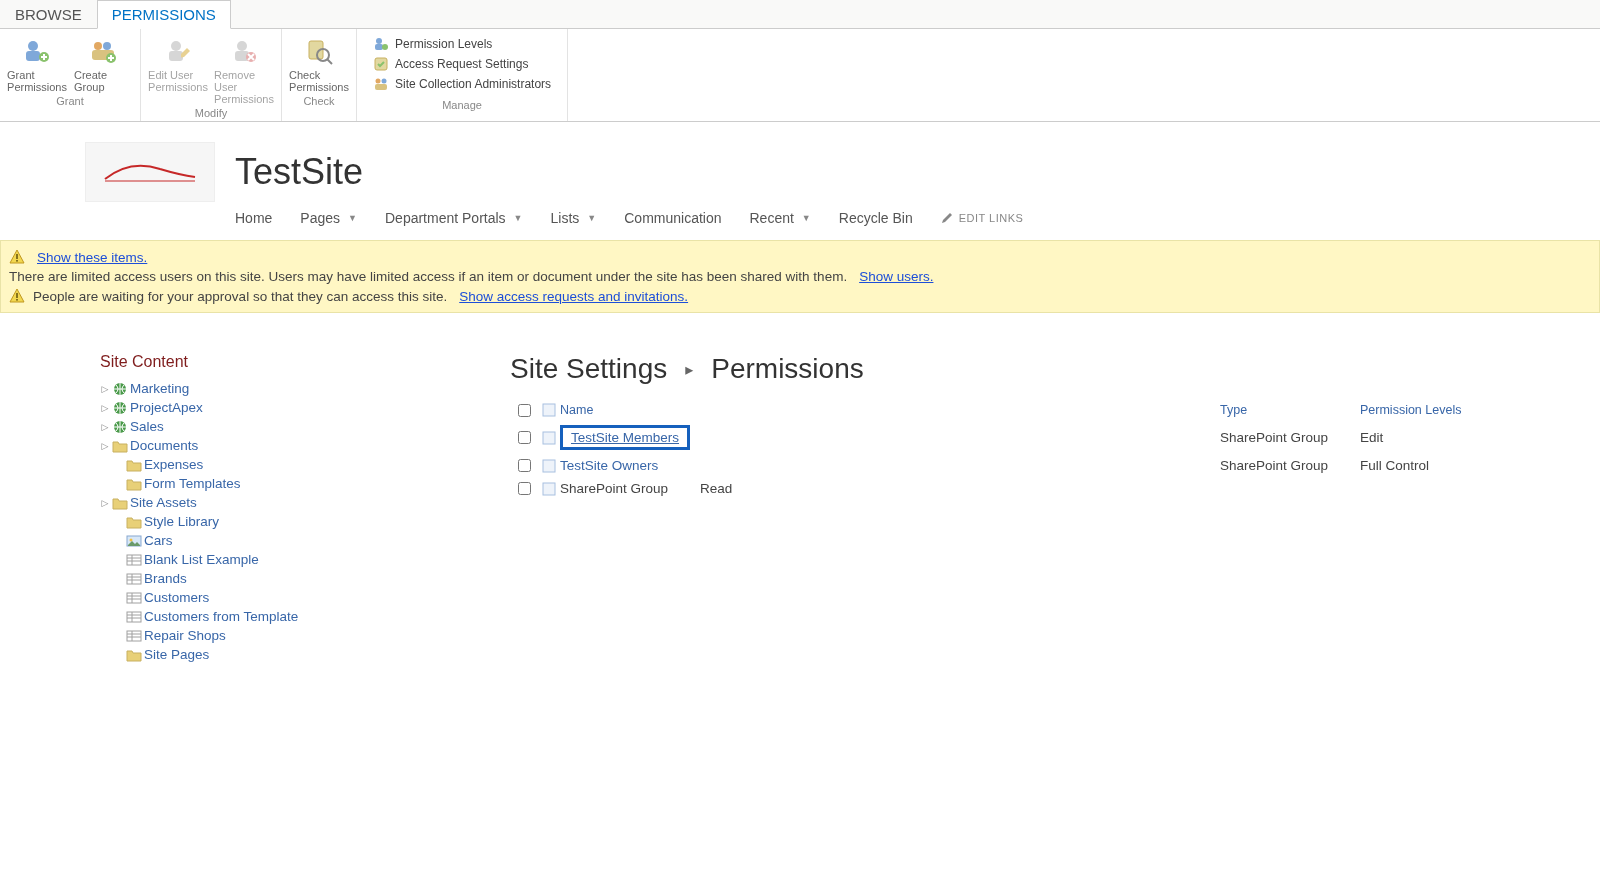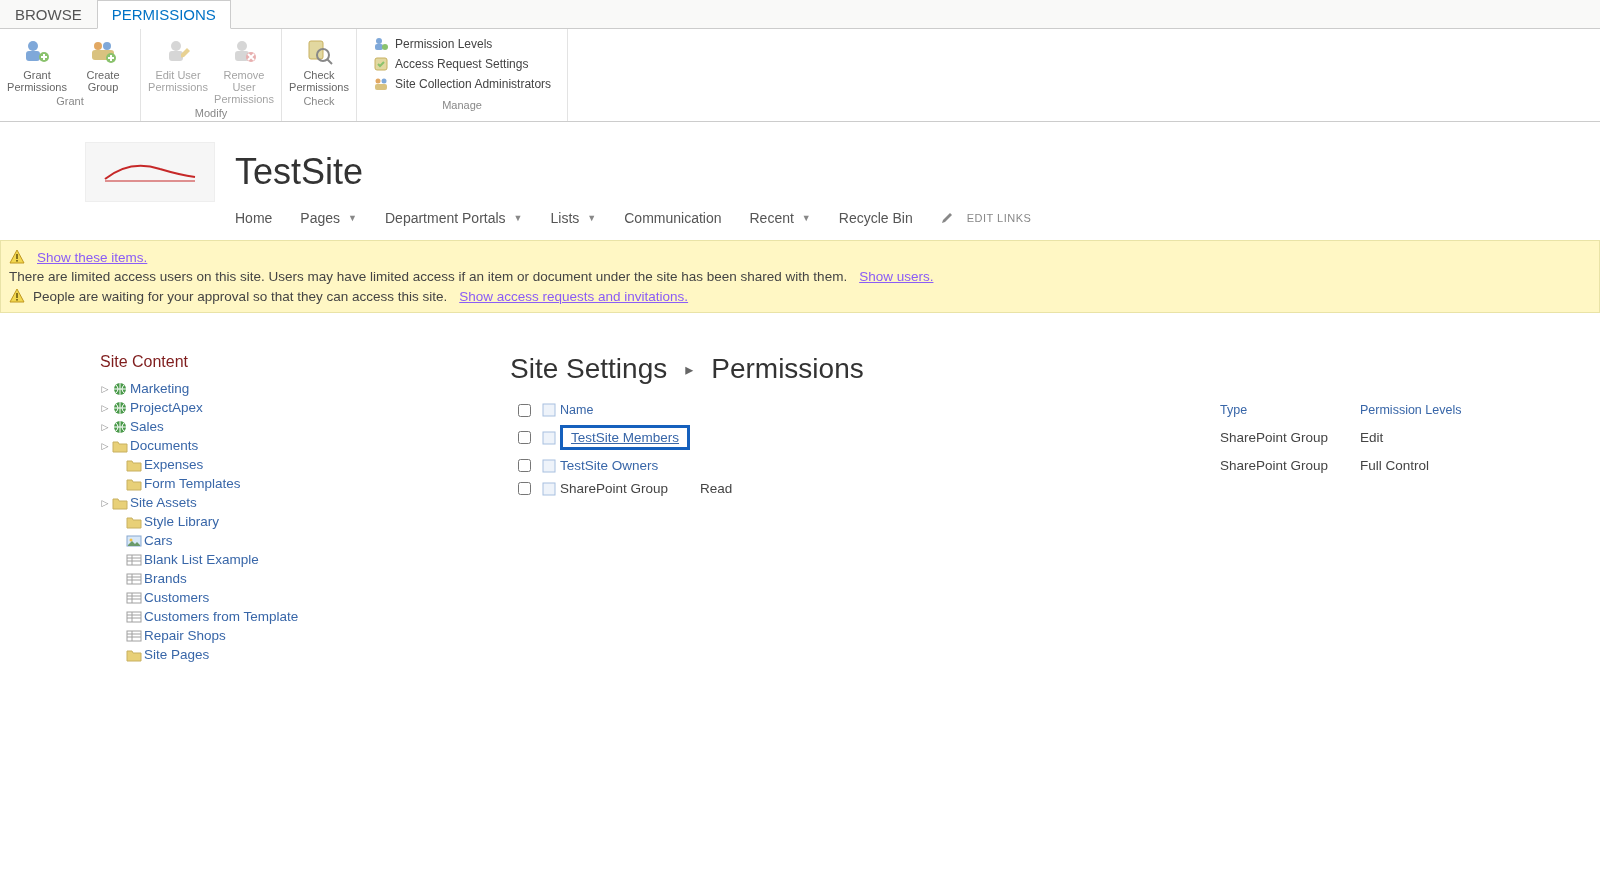--- a/index.html
+++ b/index.html
@@ -7,41 +7,41 @@
 
   
   .top-tabs { display: flex; border-bottom: 1px solid #ccc; background: #f9f9f8; }
   .top-tab { padding: 5px 14px 4px; font-size: 15px; color: #555; cursor: pointer; border: 1px solid transparent; }
   .top-tab.active { background: #fff; border: 1px solid #ccc; border-bottom: 1px solid #fff; color: #0072c6; margin-bottom: -1px; }
 
   
   .ribbon { display: flex; border-bottom: 1px solid #ccc; background: #fff; }
   .ribbon-group { border-right: 1px solid #e3e3e3; padding: 2px 8px 0; display: flex; flex-direction: column; align-items: center; }
   .ribbon-buttons { display: flex; gap: 8px; }
-  .ribbon-btn { display: flex; flex-direction: column; align-items: center; width: 58px; padding-top: 4px; cursor: pointer; font-size: 11px; color: #666; text-align: center; line-height: 1.1; }
+  .ribbon-btn { display: flex; flex-direction: column; align-items: center; width: 58px; padding-top: 4px; cursor: pointer; font-size: 11px; color: #666; text-align: left; line-height: 1.1; }
   .ribbon-btn .icon { width: 32px; height: 32px; margin-bottom: 2px; display: flex; align-items: center; justify-content: center; }
   .ribbon-group-label { font-size: 11px; color: #888; margin-top: 2px; margin-bottom: 2px; text-align: center; width: 100%; }
   .ribbon-links { display: flex; flex-direction: column; gap: 2px; padding: 4px 8px; }
   .ribbon-link { display: flex; align-items: center; gap: 6px; font-size: 12px; color: #444; cursor: pointer; padding: 1px 0; }
   .ribbon-link .mini-icon { width: 16px; height: 16px; display:flex; align-items:center; justify-content:center;}
 
   
   .site-header { display: flex; align-items: center; padding: 20px 0 0 85px; gap: 20px; }
   .site-logo { width: 130px; height: 60px; background: #f6f6f6; display:flex; align-items:center; justify-content:center; border:1px solid #eee;}
   .site-title { font-size: 36px; font-weight: 200; color: #333; }
   .site-nav { display: flex; gap: 28px; padding: 8px 0 14px 235px; align-items: center; font-size: 14px; color: #555; }
   .site-nav-item { cursor: pointer; display: flex; align-items: center; gap: 8px; text-align: center; }
   .dropdown-caret { font-size: 9px; color: #888; }
-  .edit-links { display: flex; align-items: center; gap: 14px; font-size: 11px; color: #888; letter-spacing: 0.5px; }
+  .edit-links { display: flex; align-items: center; gap: 6px; font-size: 11px; color: #888; letter-spacing: 0.5px; }
 
   
   .notif-bar { background: #fff7c4; border: 1px solid #e9e3a7; padding: 6px 8px; font-size: 13.5px; color: #444; }
   .notif-line { display: flex; align-items: center; gap: 8px; padding: 2px 0;}
   .notif-icon { width: 16px; height: 16px; display:inline-flex; align-items:center; justify-content:center; color:#c09820;}
-  .notif-link { color: #8b5cf6; text-decoration: underline; cursor: pointer; margin-left: 4px;}
+  .notif-link { color: #1d4ed8; text-decoration: underline; cursor: pointer; margin-left: 4px;}
 
   
   .main { display: flex; padding: 40px 0 0 100px; gap: 60px; align-items: flex-start;}
 
   
   .sidebar { width: 350px; }
   .sidebar-title { font-size: 16px; color: #7f1d1d; margin-bottom: 8px; }
   .tree { list-style: none; }
   .tree li { display: flex; align-items: center; gap: 2px; padding: 2px 0; font-size: 13.5px; }
   .tree a { color: #3866a8; text-decoration: none; cursor: pointer; }

